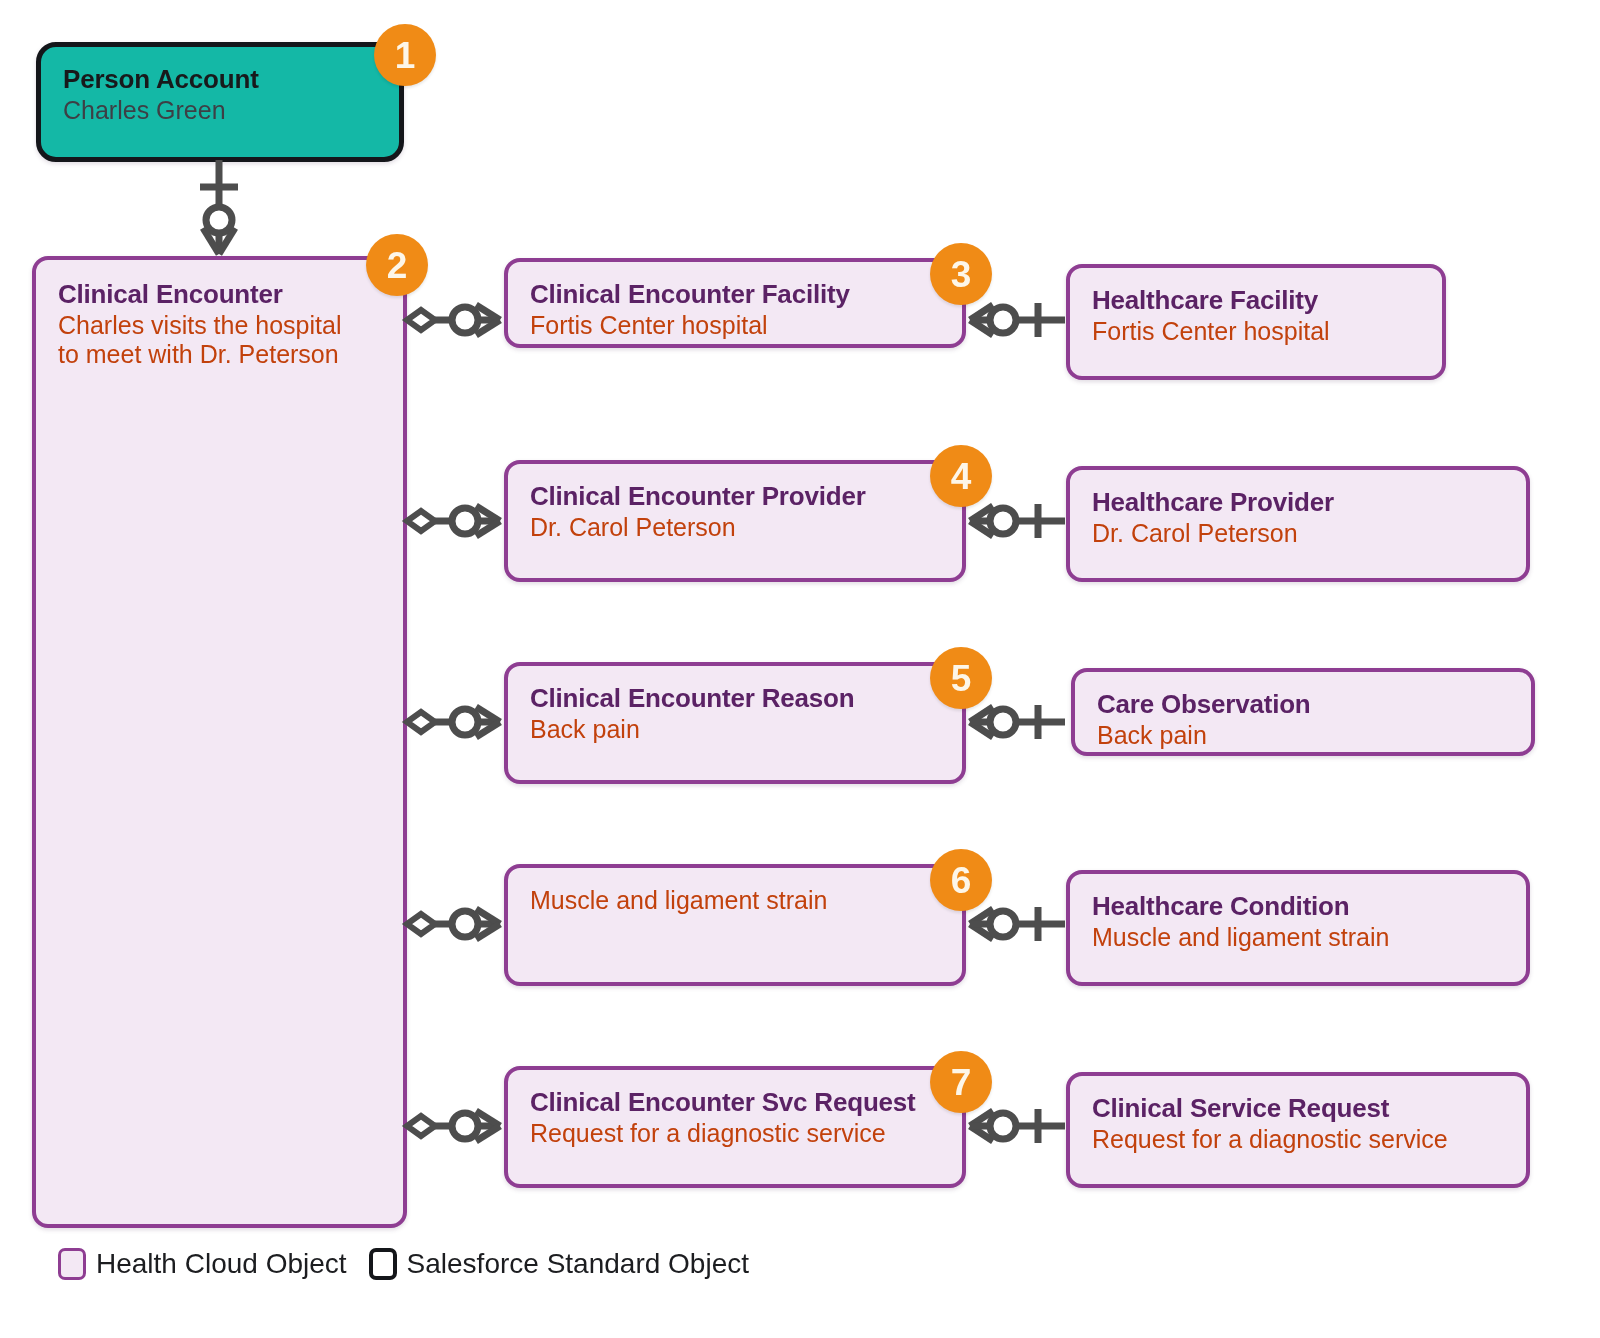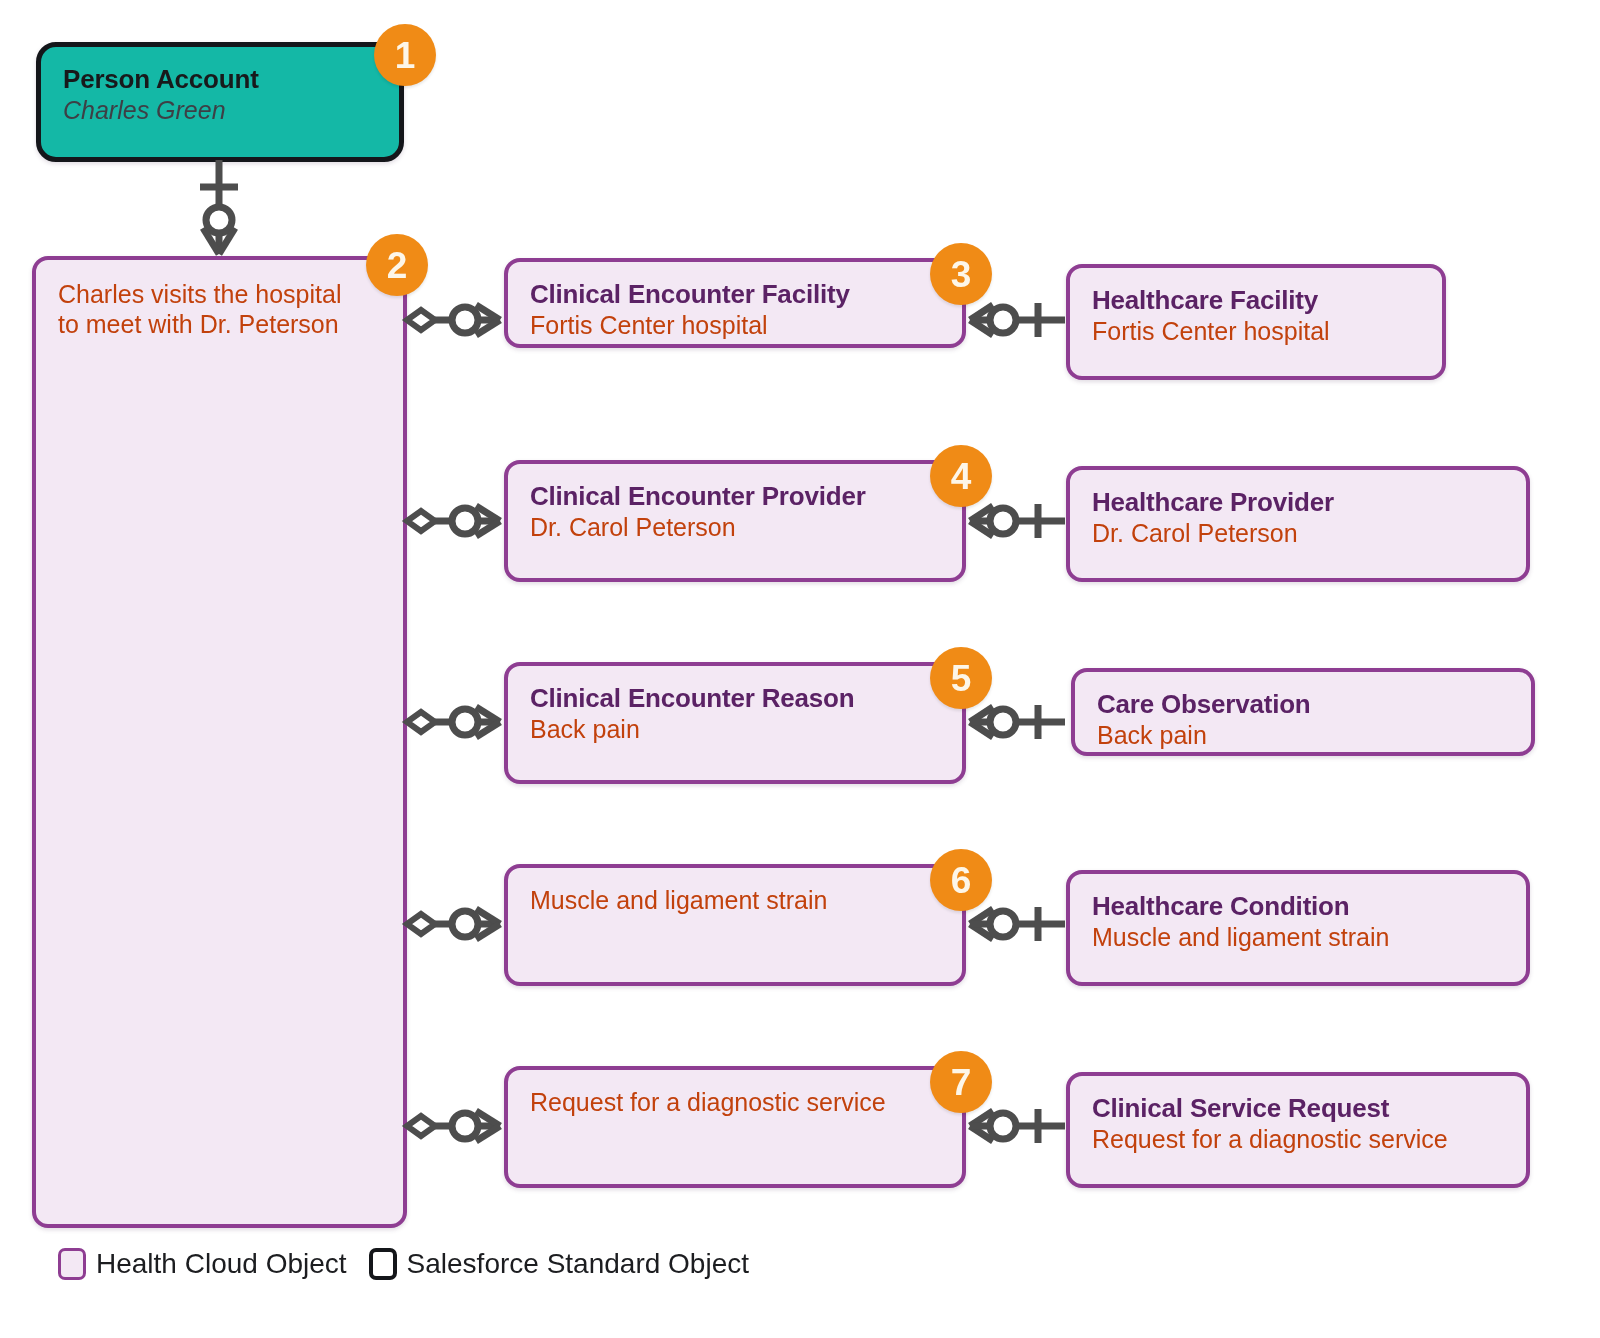--- a/index.html
+++ b/index.html
@@ -47,21 +47,21 @@
   }
   .node.health .title { color: #5b2265; }
   .node.standard .title { color: #18191b; }
   .node .subtitle {
     font-size: 25px;
     line-height: 1.18;
     color: #c2410c;
     margin: 0;
     white-space: pre-line;
   }
-  .node.standard .subtitle { color: #3d3f45; font-style: italic; }
+  .node.standard .subtitle { color: #3d3f45; }
 
   
   #node-clinical-encounter { padding-top: 20px; }
 
   
   .badge {
     position: absolute;
     width: 62px;
     height: 62px;
     border-radius: 50%;
@@ -231,20 +231,21 @@
     </g>
   </svg>
 
   <div class="node standard" id="node-person-account" style="left:36px; top:42px; width:368px; height:120px;">
     <div class="title">Person Account</div>
     <div class="subtitle">Charles Green</div>
   </div>
   <div class="badge" style="left:374px; top:24px;">1</div>
 
   <div class="node health" id="node-clinical-encounter" style="left:32px; top:256px; width:375px; height:972px;">
+    <div class="title">Clinical Encounter</div>
     <div class="subtitle">Charles visits the hospital
 to meet with Dr. Peterson</div>
   </div>
   <div class="badge" style="left:366px; top:234px;">2</div>
 
   <div class="node health" style="left:504px; top:258px; width:462px; height:90px;">
     <div class="title">Clinical Encounter Facility</div>
     <div class="subtitle">Fortis Center hospital</div>
   </div>
   <div class="badge" style="left:930px; top:243px;">3</div>
@@ -280,20 +281,21 @@
     <div class="subtitle">Muscle and ligament strain</div>
   </div>
   <div class="badge" style="left:930px; top:849px;">6</div>
 
   <div class="node health" style="left:1066px; top:870px; width:464px; height:116px;">
     <div class="title">Healthcare Condition</div>
     <div class="subtitle">Muscle and ligament strain</div>
   </div>
 
   <div class="node health" style="left:504px; top:1066px; width:462px; height:122px;">
+    <div class="title">Clinical Encounter Svc Request</div>
     <div class="subtitle">Request for a diagnostic service</div>
   </div>
   <div class="badge" style="left:930px; top:1051px;">7</div>
 
   <div class="node health" style="left:1066px; top:1072px; width:464px; height:116px;">
     <div class="title">Clinical Service Request</div>
     <div class="subtitle">Request for a diagnostic service</div>
   </div>
 
   <div id="legend">

